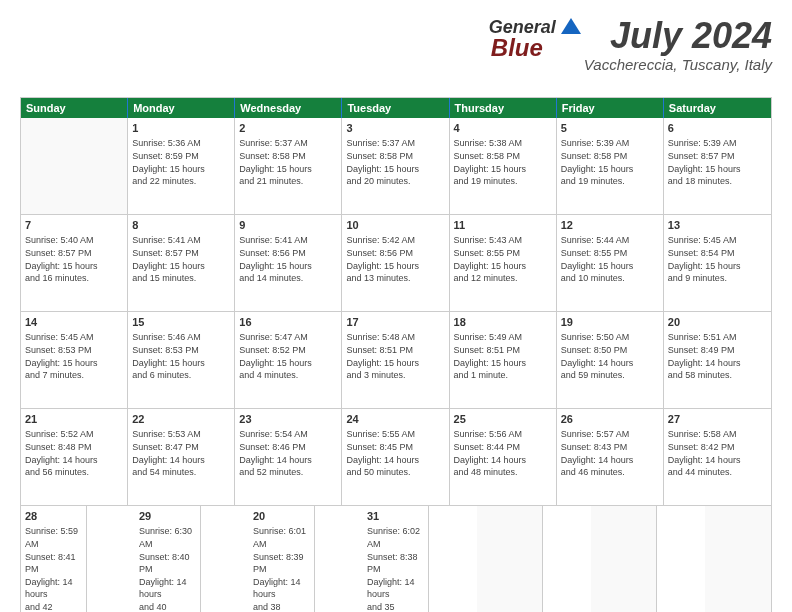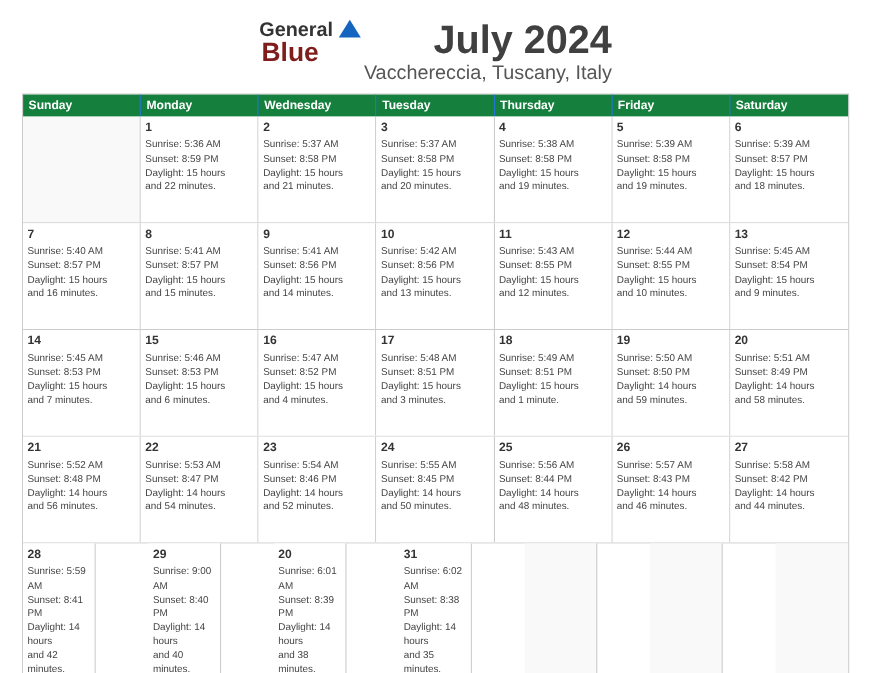--- a/index.html
+++ b/index.html
@@ -12,23 +12,24 @@
     }
     .page {
       width: 792px;
       height: 612px;
       padding: 16px 20px 10px 20px;
       display: flex;
       flex-direction: column;
     }
     .header {
       display: flex;
-      justify-content: center;
+      justify-content: flex-end;
       align-items: flex-start;
-      margin-bottom: 8px;
+      margin-bottom: 24px;
+      font-style: italic;
     }
     .logo {
       display: flex;
       flex-direction: column;
       align-items: flex-start;
     }
     .logo-text {
       display: flex;
       align-items: center;
       gap: 2px;
@@ -36,21 +37,21 @@
     .title-section {
       text-align: right;
     }
     .month-title {
       font-size: 36px;
       font-weight: bold;
       color: #404040;
       line-height: 1.1;
     }
     .location {
-      font-size: 18px;
+      font-size: 15px;
       color: #555;
     }
     .calendar {
       flex: 1;
       border: 1px solid #ccc;
     }
     .cal-header-row {
       display: grid;
       grid-template-columns: repeat(7, 1fr);
       background: #15803d;
@@ -248,21 +249,21 @@
             <div class="day-info"><span>Sunrise: 5:58 AM</span><br><span>Sunset: 8:42 PM</span><br><span>Daylight: 14 hours<br>and 44 minutes.</span></div>
           </div>
         </div>
         <div class="cal-week" style="min-height: 97px; gap: 48px;">
           <div class="cal-cell">
             <span class="day-num">28</span>
             <div class="day-info"><span>Sunrise: 5:59 AM</span><br><span>Sunset: 8:41 PM</span><br><span>Daylight: 14 hours<br>and 42 minutes.</span></div>
           </div>
           <div class="cal-cell">
             <span class="day-num">29</span>
-            <div class="day-info"><span>Sunrise: 9:00 AM</span><br><span>Sunset: 8:40 PM</span><br><span>Daylight: 14 hours<br>and 40 minutes.</span></div>
+            <div class="day-info"><span>Sunrise: 6:30 AM</span><br><span>Sunset: 8:40 PM</span><br><span>Daylight: 14 hours<br>and 40 minutes.</span></div>
           </div>
           <div class="cal-cell">
             <span class="day-num">20</span>
             <div class="day-info"><span>Sunrise: 6:01 AM</span><br><span>Sunset: 8:39 PM</span><br><span>Daylight: 14 hours<br>and 38 minutes.</span></div>
           </div>
           <div class="cal-cell">
             <span class="day-num">31</span>
             <div class="day-info"><span>Sunrise: 6:02 AM</span><br><span>Sunset: 8:38 PM</span><br><span>Daylight: 14 hours<br>and 35 minutes.</span></div>
           </div>
           <div class="cal-cell empty"></div>

